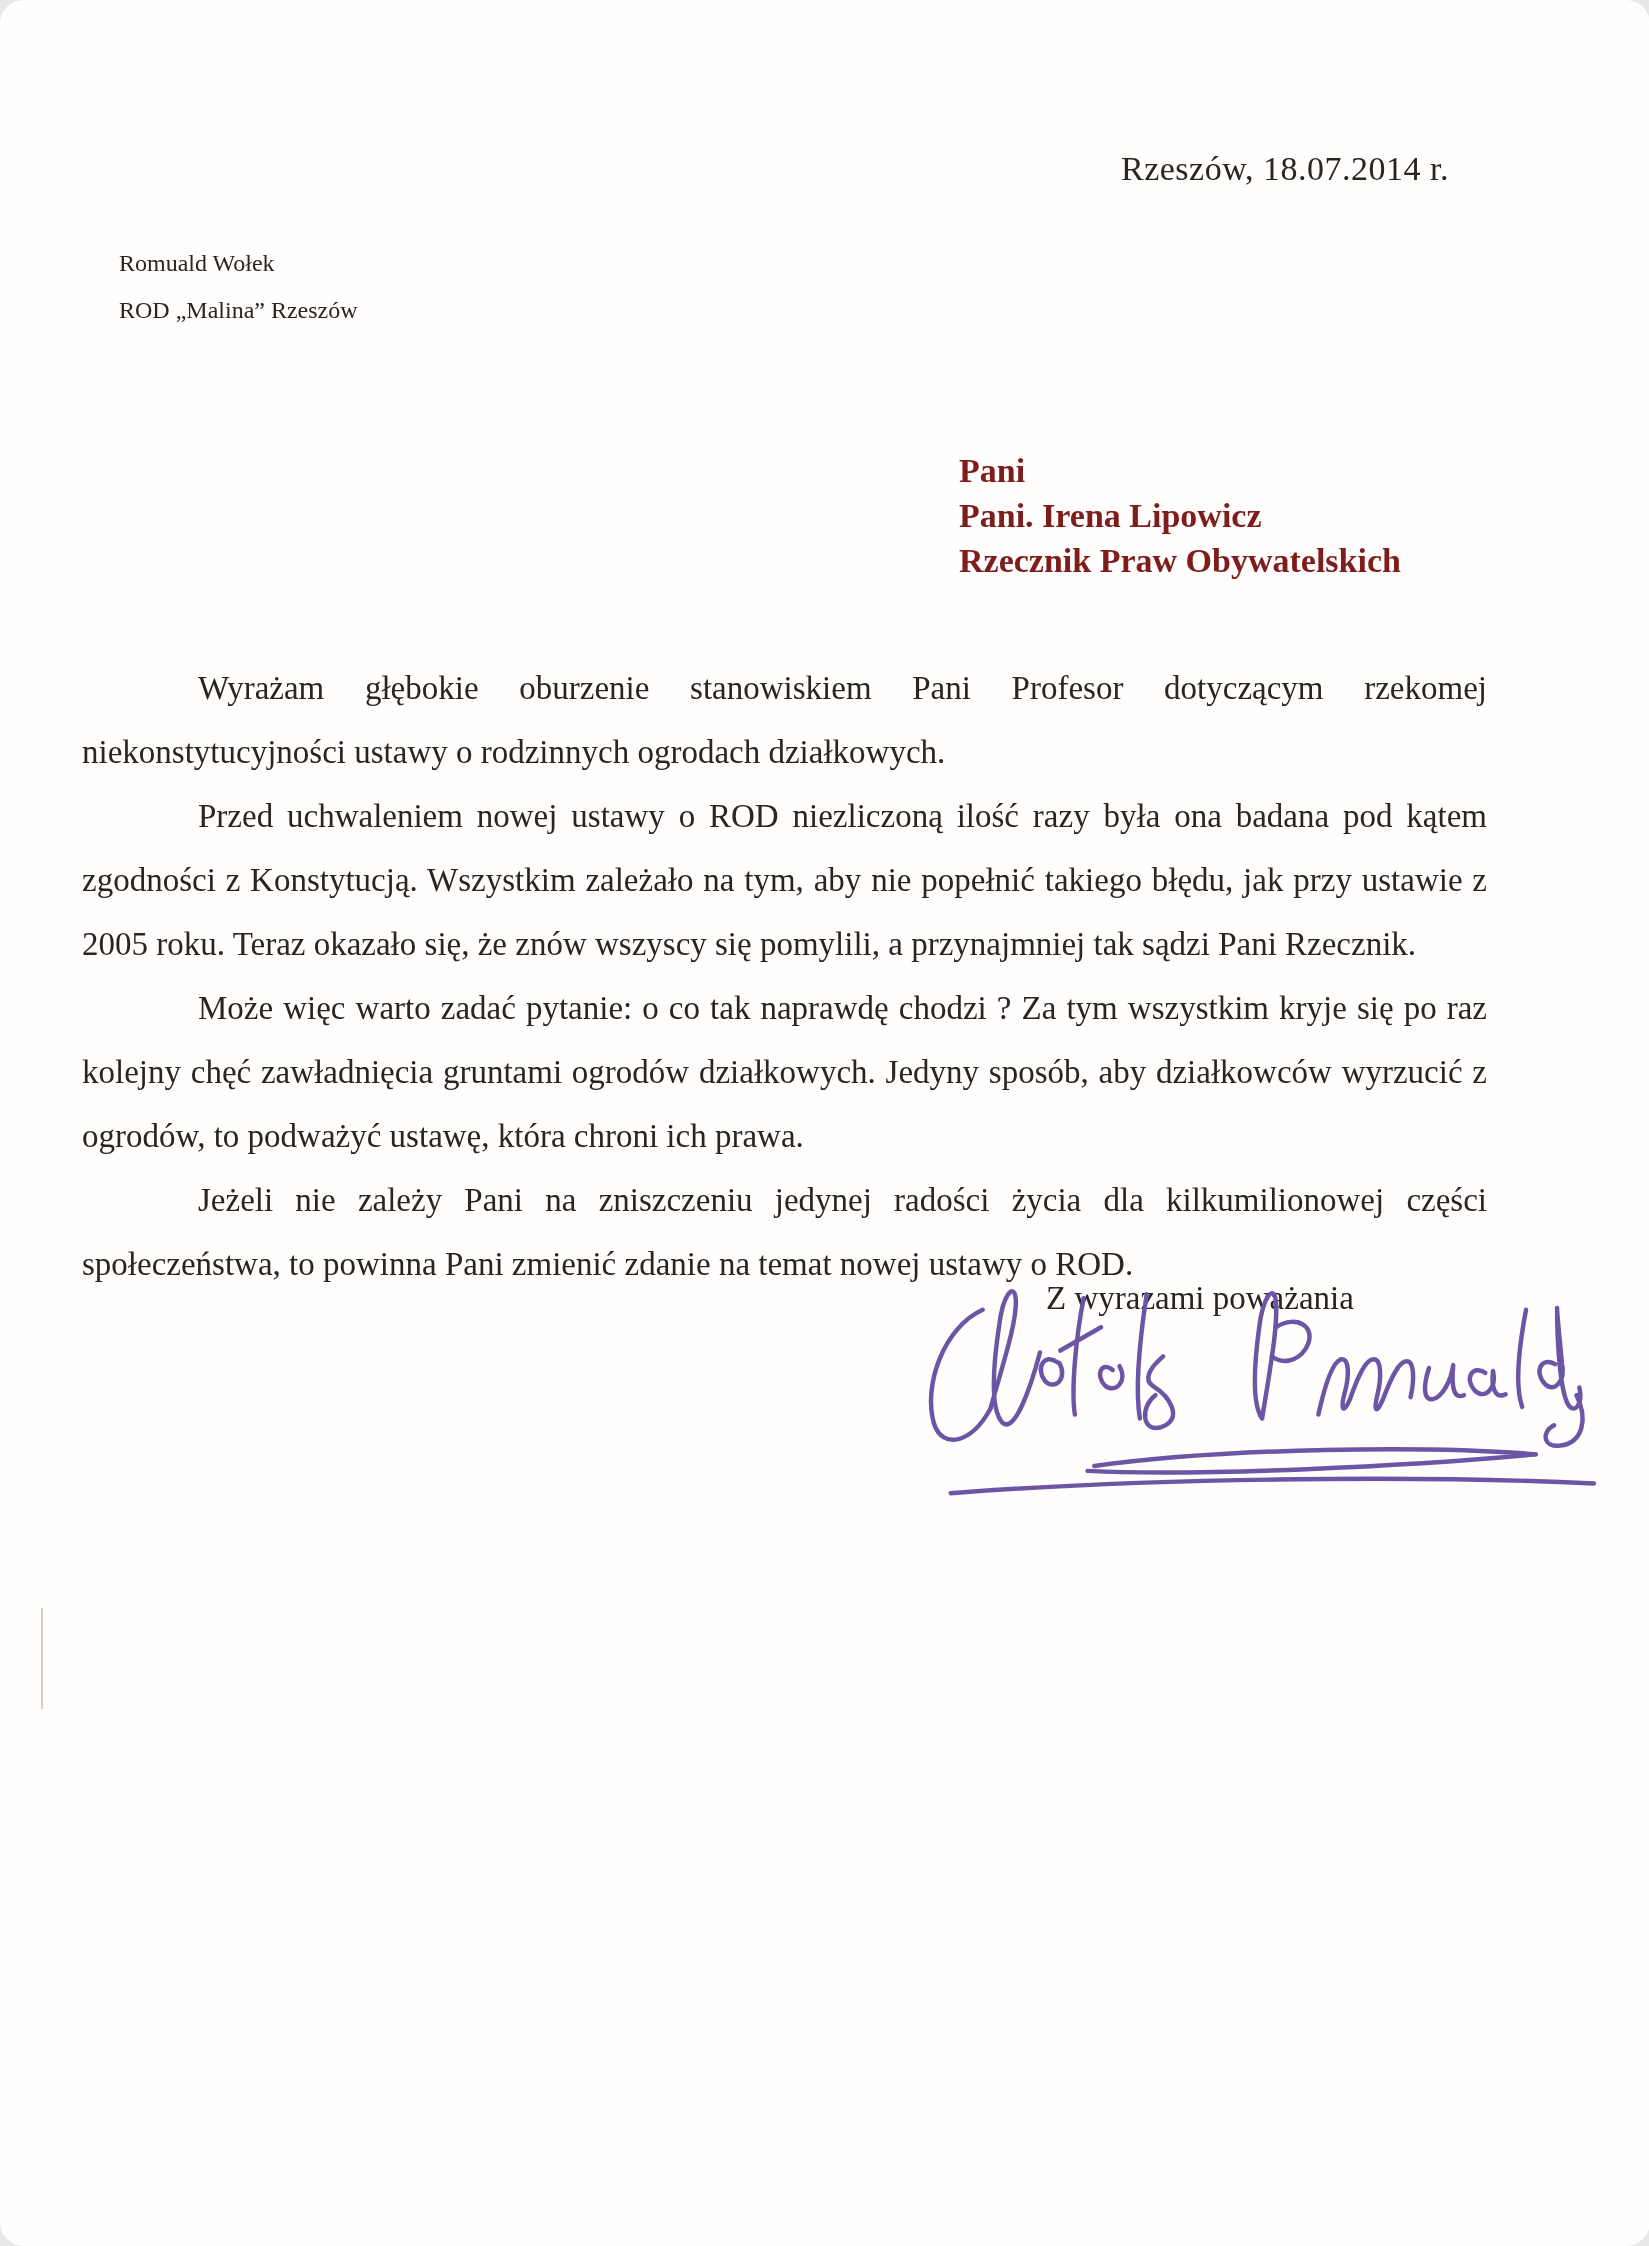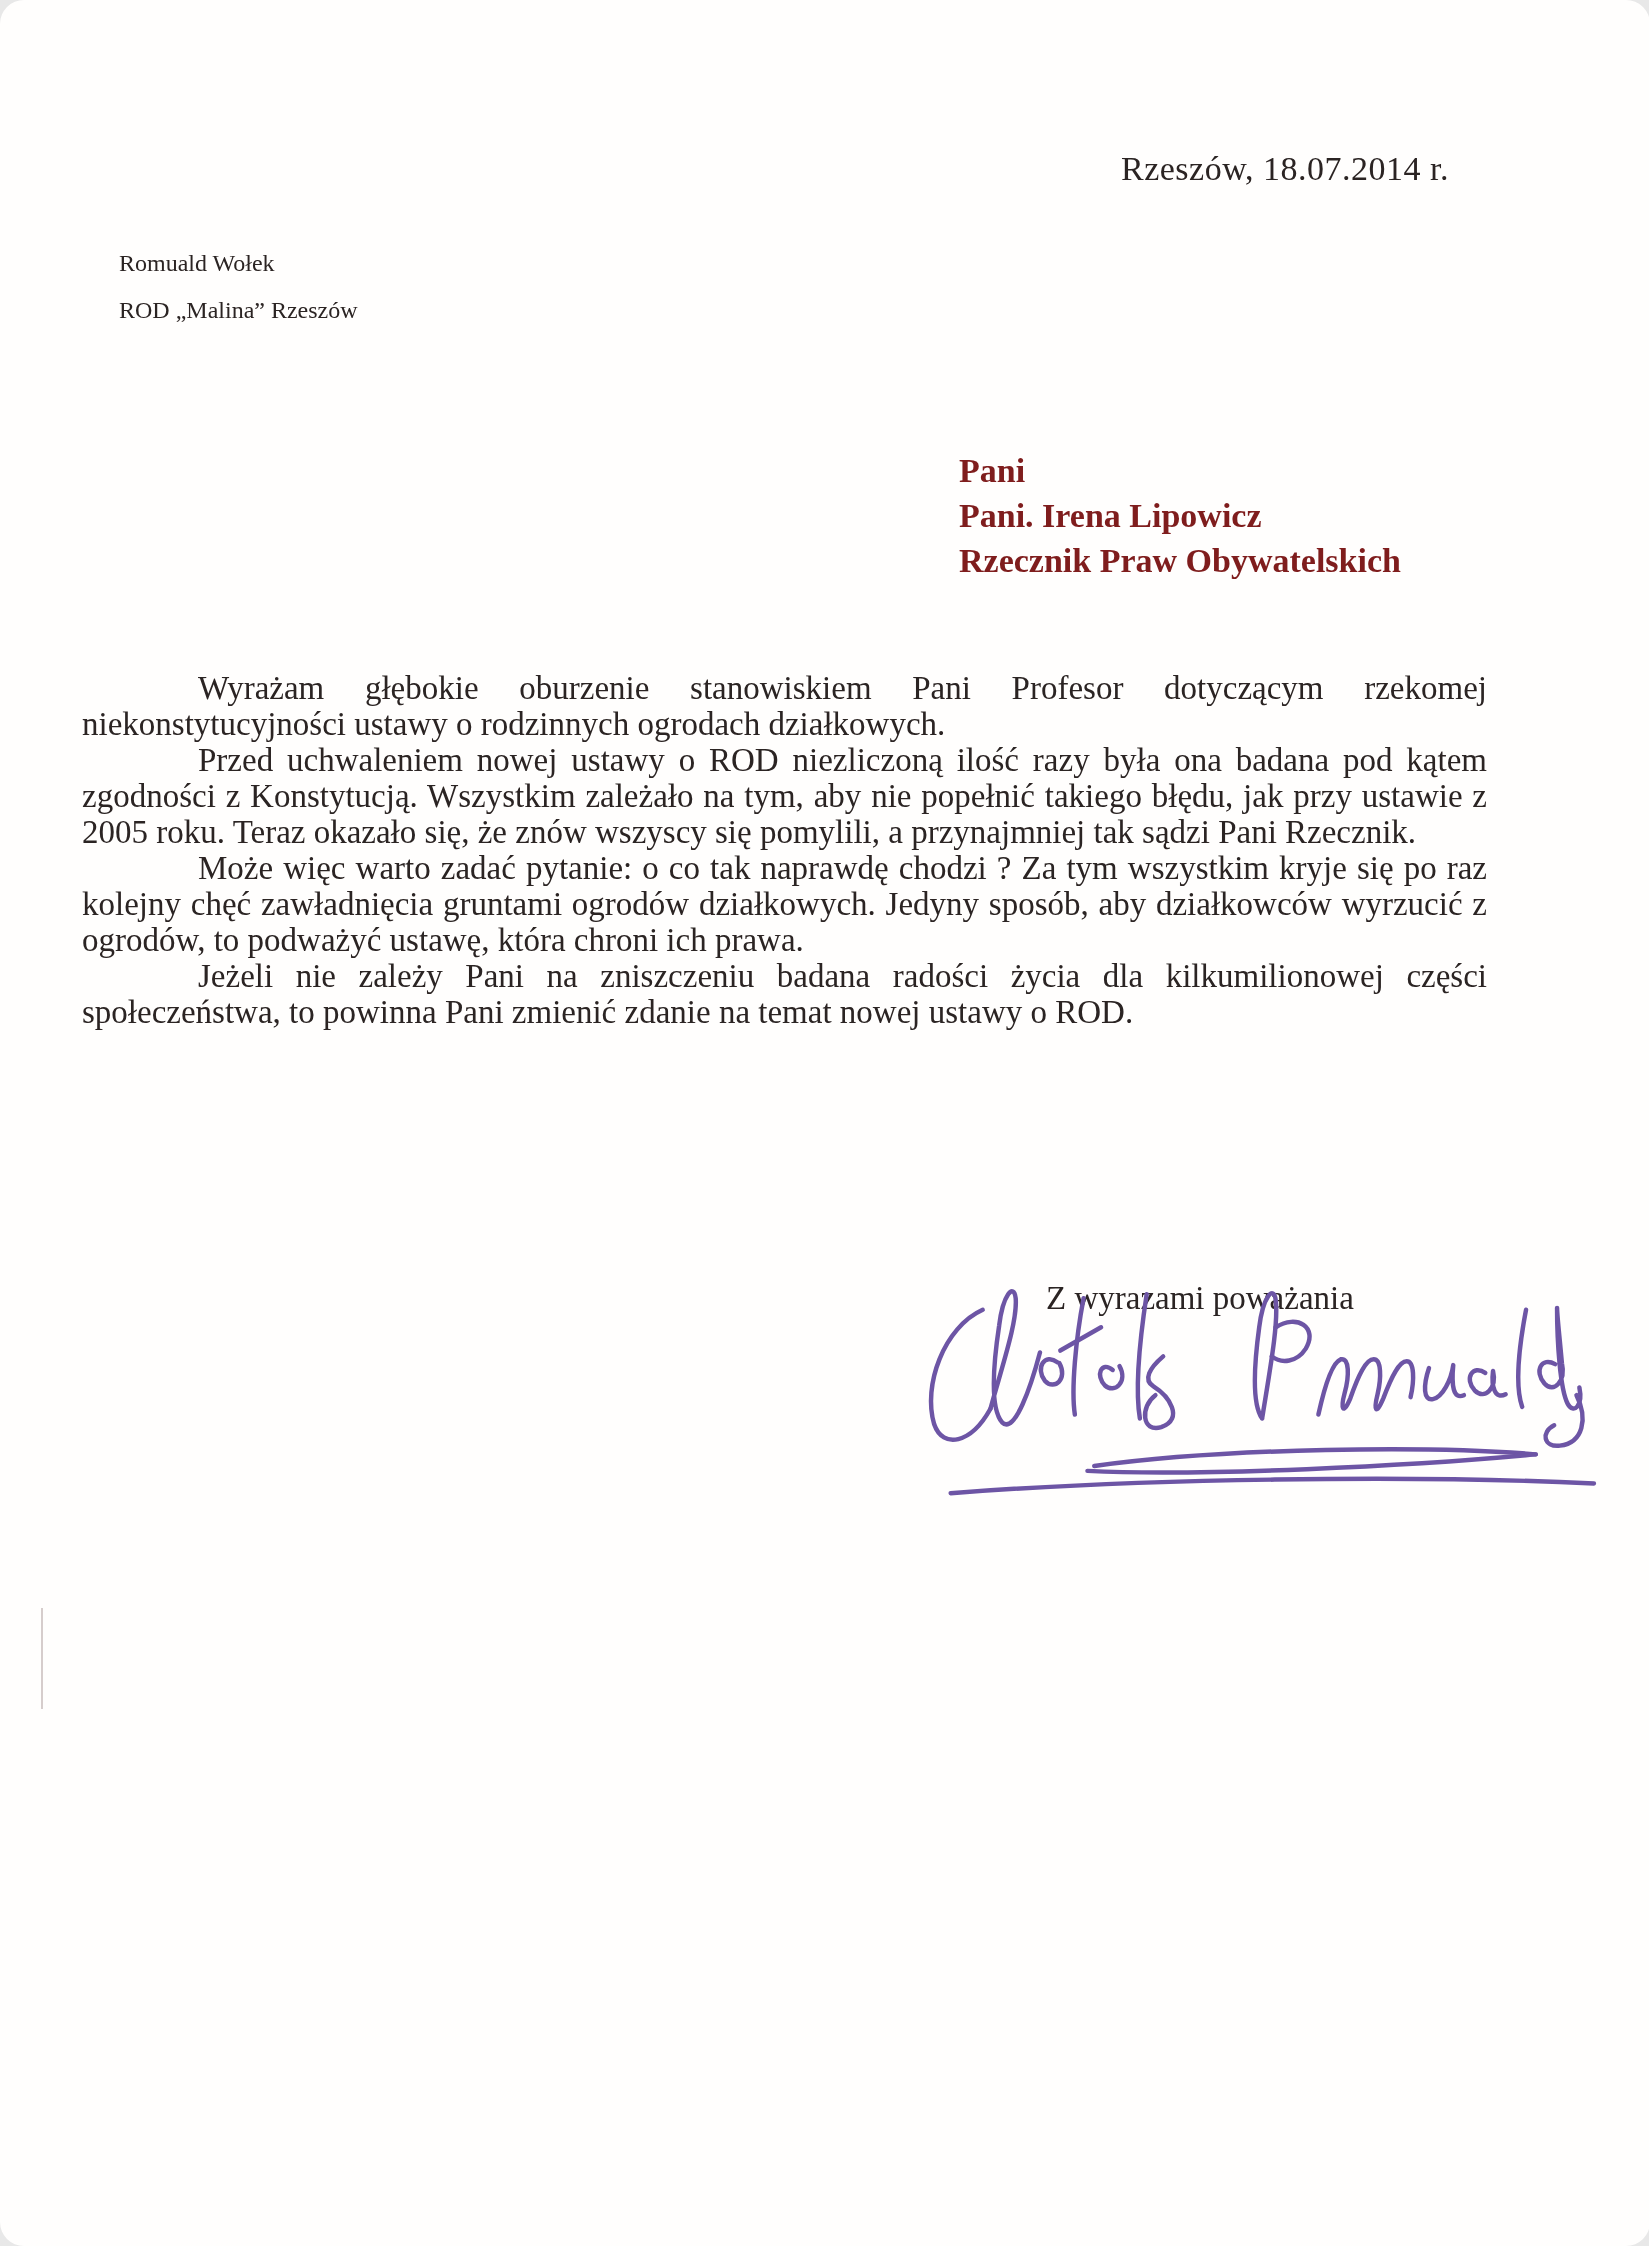--- a/index.html
+++ b/index.html
@@ -38,24 +38,24 @@
     left: 959px;
     top: 448px;
     font-size: 34px;
     line-height: 45px;
     font-weight: bold;
     color: #7f1d1d;
   }
   .body-text {
     position: absolute;
     left: 82px;
-    top: 670px;
+    top: 656px;
     width: 1405px;
     font-size: 33px;
-    line-height: 36px;
+    line-height: 64px;
     text-align: justify;
   }
   .body-text p {
     margin: 0;
     text-indent: 116px;
   }
   .closing {
     position: absolute;
     left: 1046px;
     top: 1280px;
@@ -93,21 +93,21 @@
   <div class="recipient">
     <div>Pani</div>
     <div>Pani. Irena Lipowicz</div>
     <div>Rzecznik Praw Obywatelskich</div>
   </div>
 
   <div class="body-text">
     <p>Wyrażam głębokie oburzenie stanowiskiem Pani Profesor dotyczącym rzekomej niekonstytucyjności ustawy o rodzinnych ogrodach działkowych.</p>
     <p>Przed uchwaleniem nowej ustawy o ROD niezliczoną ilość razy była ona badana pod kątem zgodności z Konstytucją. Wszystkim zależało na tym, aby nie popełnić takiego błędu, jak przy ustawie z 2005 roku. Teraz okazało się, że znów wszyscy się pomylili, a przynajmniej tak sądzi Pani Rzecznik.</p>
     <p>Może więc warto zadać pytanie: o co tak naprawdę chodzi ? Za tym wszystkim kryje się po raz kolejny chęć zawładnięcia gruntami ogrodów działkowych. Jedyny sposób, aby działkowców wyrzucić z ogrodów, to podważyć ustawę, która chroni ich prawa.</p>
-    <p>Jeżeli nie zależy Pani na zniszczeniu badana radości życia dla kilkumilionowej części społeczeństwa, to powinna Pani zmienić zdanie na temat nowej ustawy o ROD.</p>
+    <p>Jeżeli nie zależy Pani na zniszczeniu jedynej radości życia dla kilkumilionowej części społeczeństwa, to powinna Pani zmienić zdanie na temat nowej ustawy o ROD.</p>
   </div>
 
   <div class="closing">Z wyrazami poważania</div>
 
   <svg class="signature-svg" viewBox="0 0 740 235" fill="none" stroke="#6d55a5" stroke-width="4.6" stroke-linecap="round" stroke-linejoin="round">
 
     <path d="M78,40 C38,58 16,118 28,158 C37,184 66,178 86,142"></path>
 
     <path d="M86,142 C98,98 114,52 112,28 C110,12 99,24 95,56 C88,102 86,142 98,156 C111,169 128,118 137,84"></path>
 

